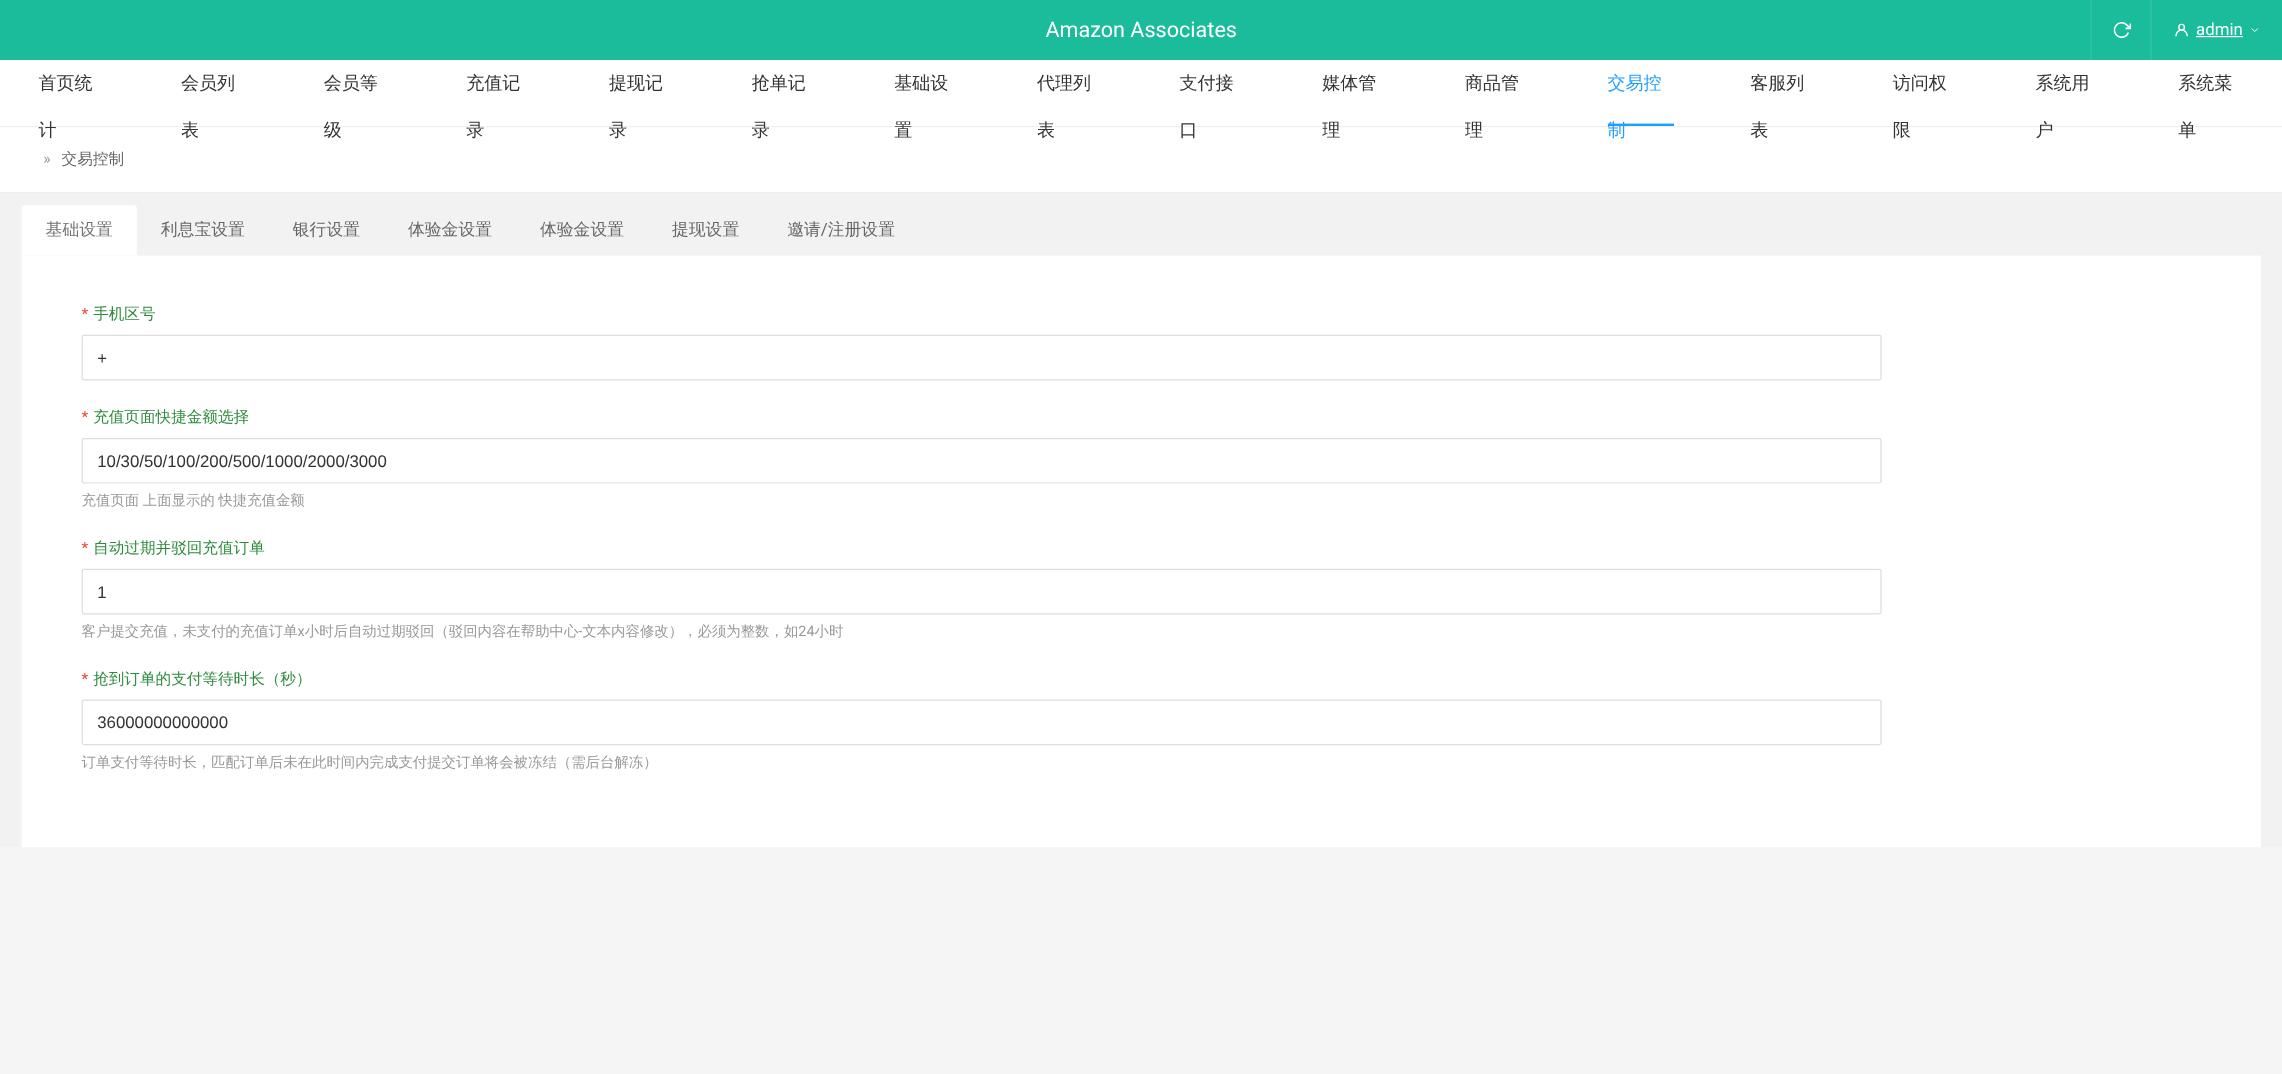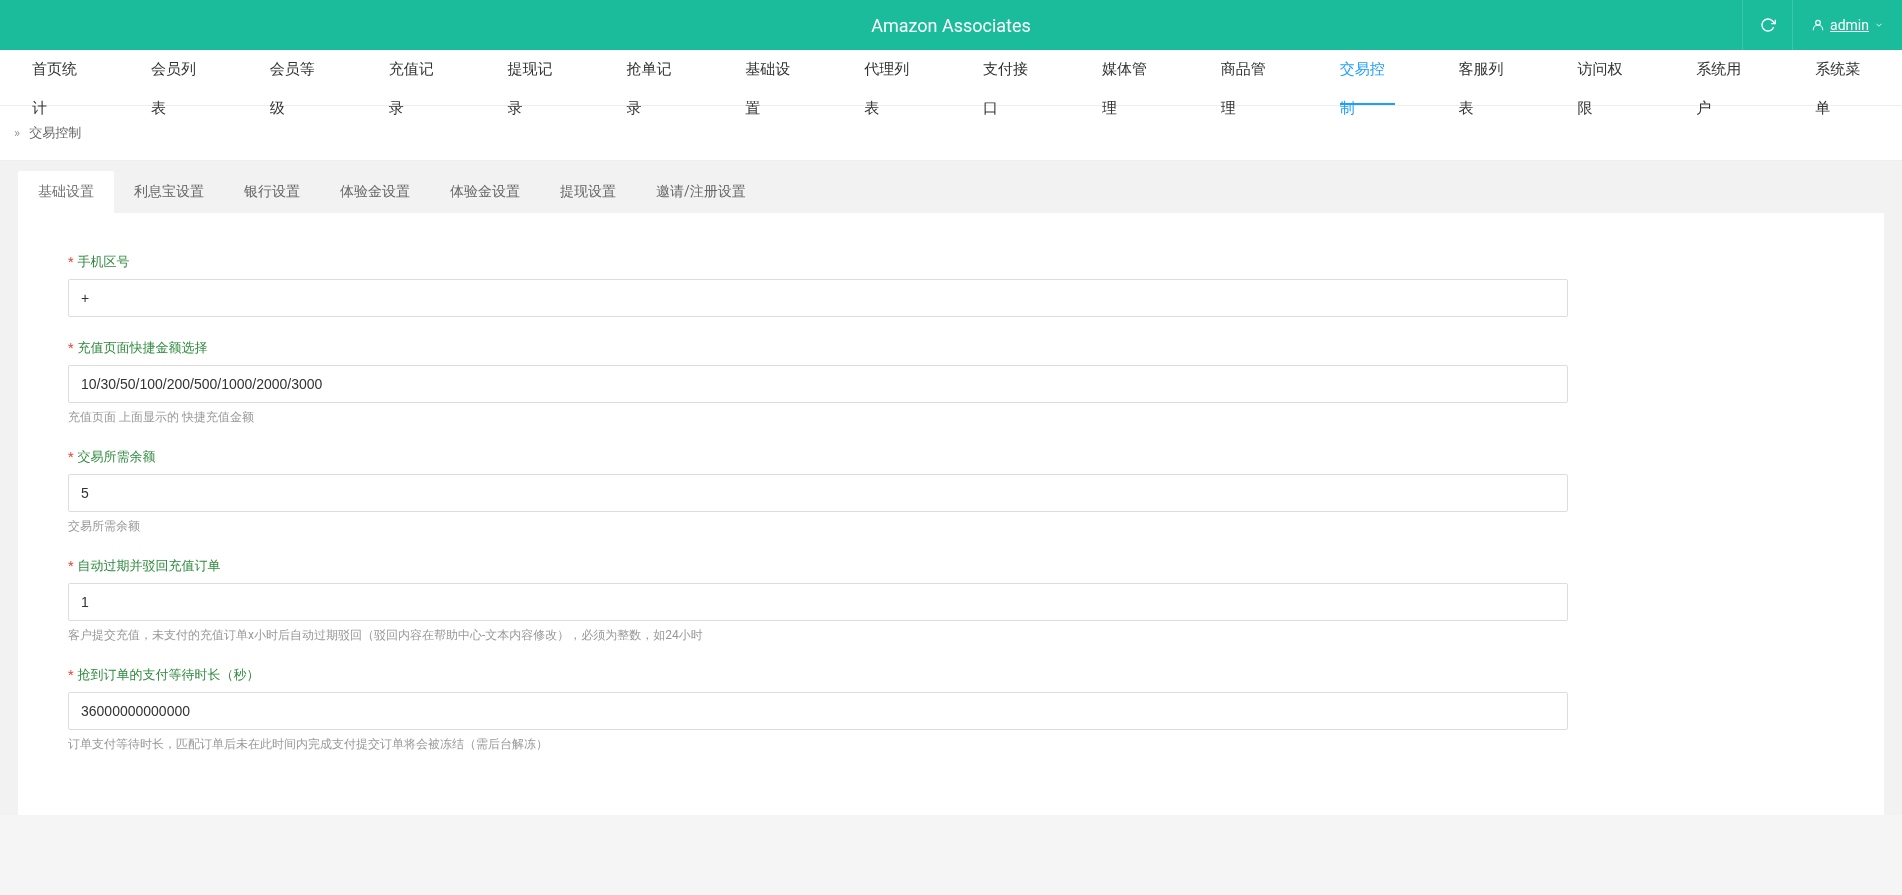--- a/index.html
+++ b/index.html
@@ -11,21 +11,21 @@
 .header-btn { width: 50px; height: 50px; display: flex; align-items: center; justify-content: center; cursor: pointer; border-left: 1px solid rgba(255,255,255,0.15); }
 .header-user { padding: 0 18px; height: 50px; display: flex; align-items: center; cursor: pointer; border-left: 1px solid rgba(255,255,255,0.15); font-size: 14px; text-decoration: underline; }
 .header-user svg.user-ico { margin-right: 5px; }
 .header-user svg.chev { margin-left: 5px; }
 
 .nav { background: #fff; display: flex; border-bottom: 1px solid #eee; }
 .nav-item { padding: 0 32px; height: 55px; line-height: 39px; font-size: 15px; color: #333; cursor: pointer; position: relative; }
 .nav-item.active { color: #1E9FFF; }
 .nav-item.active::after { content: ""; position: absolute; left: 32px; right: 32px; bottom: 0; height: 2px; background: #1E9FFF; }
 
-.breadcrumb { background: #fff; padding: 18px 14px; font-size: 13px; color: #666; border-bottom: 1px solid #eee; }
+.breadcrumb { background: #fff; padding: 18px 36px; font-size: 13px; color: #666; border-bottom: 1px solid #eee; }
 .breadcrumb .sep { color: #999; margin-right: 6px; }
 
 .content { background: #f2f2f2; padding: 0; }
 
 .tabs { display: flex; background: #f2f2f2; padding-left: 18px; padding-top: 10px; }
 .tab { padding: 12px 20px; font-size: 14px; color: #666; cursor: pointer; background: transparent; }
 .tab.active { background: #fff; color: #737373; font-weight: 500; border-top-left-radius: 2px; border-top-right-radius: 2px; }
 
 .panel { background: #fff; margin: 0 18px 18px 18px; padding: 40px 50px; }
 .form-group { margin-bottom: 22px; max-width: 1500px; }
@@ -100,25 +100,20 @@
       <label class="form-label"><span class="req">*</span><span>手机区号</span></label>
       <input class="form-input" value="+" style="">
     </div>
 
     <div class="form-group">
       <label class="form-label"><span class="req">*</span><span>充值页面快捷金额选择</span></label>
       <input class="form-input" value="10/30/50/100/200/500/1000/2000/3000" style="">
       <div class="form-hint">充值页面 上面显示的 快捷充值金额</div>
     </div>
 
-    <div class="form-group">
-      <label class="form-label"><span class="req">*</span><span>交易所需余额</span></label>
-      <input class="form-input" value="5" style="">
-      <div class="form-hint">交易所需余额</div>
-    </div>
 
     <div class="form-group">
       <label class="form-label"><span class="req">*</span><span>自动过期并驳回充值订单</span></label>
       <input class="form-input" value="1" style="">
       <div class="form-hint">客户提交充值，未支付的充值订单x小时后自动过期驳回（驳回内容在帮助中心-文本内容修改），必须为整数，如24小时</div>
     </div>
 
     <div class="form-group">
       <label class="form-label"><span class="req">*</span><span>抢到订单的支付等待时长（秒）</span></label>
       <input class="form-input" value="36000000000000" style="">

